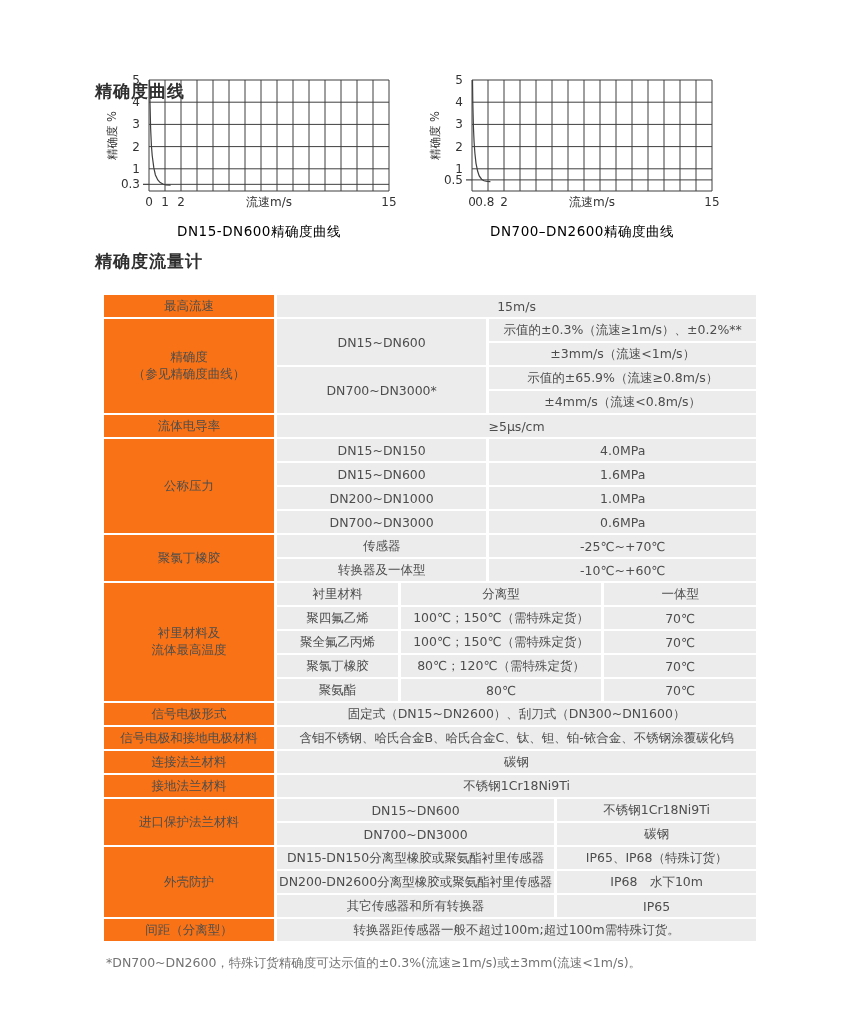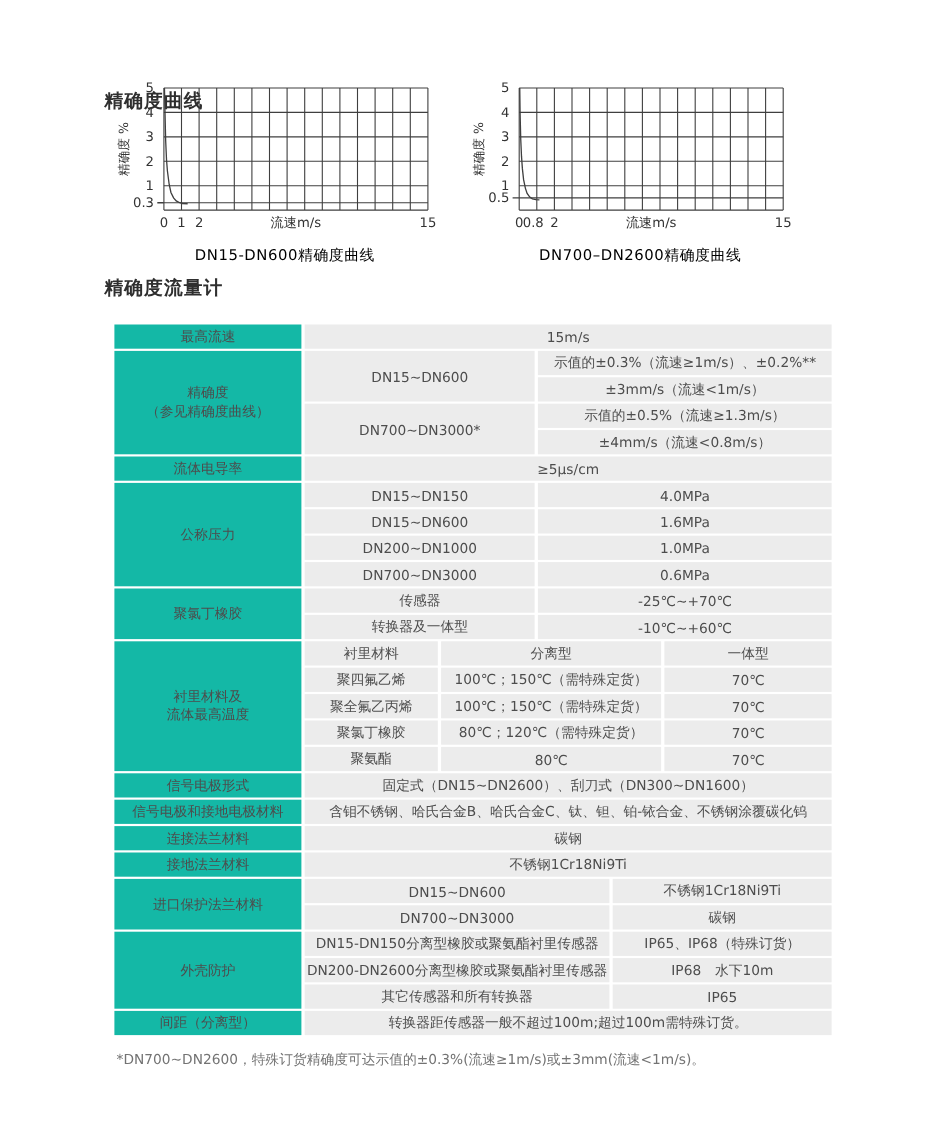--- a/index.html
+++ b/index.html
@@ -25,21 +25,21 @@
   #spec-table{
     position:absolute;left:101px;top:293px;
     border-collapse:separate;border-spacing:3px 2px;table-layout:fixed;
   }
   #spec-table td{
     background:#ececec;text-align:center;vertical-align:middle;
     font-size:12.5px;color:#4d4d4d;height:22px;padding:0 2px;
     white-space:nowrap;overflow:hidden;
   }
   #spec-table td.label{
-    background:#14b8a6;white-space:pre-line;line-height:1.35;
+    background:#f97316;white-space:pre-line;line-height:1.35;
   }
   .footnotes{
     position:absolute;left:106px;top:953px;font-size:12.5px;color:#737373;line-height:1.6;
   }
 </style>
 </head>
 <body>
 
 <div class="sec-title" id="title-accuracy">精确度曲线</div>
 
@@ -149,21 +149,21 @@
         <td class="label" rowspan="4">精确度
 （参见精确度曲线）</td>
         <td colspan="2" rowspan="2">DN15~DN600</td>
         <td colspan="3">示值的±0.3%（流速≥1m/s）、±0.2%**</td>
       </tr>
       <tr>
         <td colspan="3">±3mm/s（流速&lt;1m/s）</td>
       </tr>
       <tr>
         <td colspan="2" rowspan="2">DN700~DN3000*</td>
-        <td colspan="3">示值的±0.5%（流速≥1.3m/s）</td>
+        <td colspan="3">示值的±65.9%（流速≥0.8m/s）</td>
       </tr>
       <tr>
         <td colspan="3">±4mm/s（流速&lt;0.8m/s）</td>
       </tr>
       <tr>
         <td class="label">流体电导率</td>
         <td colspan="5">≥5μs/cm</td>
       </tr>
       <tr>
         <td class="label" rowspan="4">公称压力</td>

